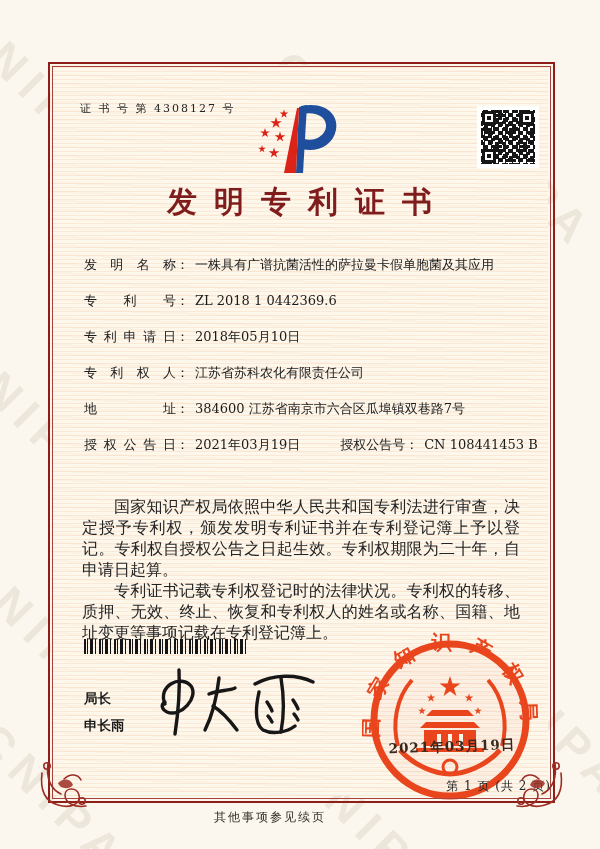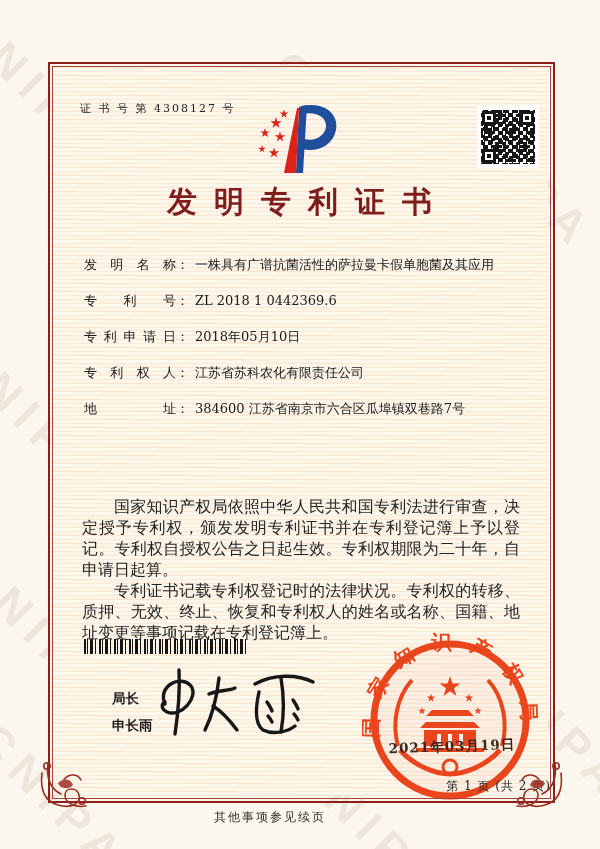--- a/index.html
+++ b/index.html
@@ -64,21 +64,21 @@
   
   .barcode{
     position:absolute;left:84px;top:639px;width:162px;height:15px;
     background:repeating-linear-gradient(90deg,
       #141414 0 2px, rgba(0,0,0,0) 2px 3px,
       #141414 3px 4px, rgba(0,0,0,0) 4px 6px,
       #141414 6px 9px, rgba(0,0,0,0) 9px 11px,
       #141414 11px 12px, rgba(0,0,0,0) 12px 15px);
   }
   .commissioner{position:absolute;left:84px;top:690px;font-family:"Liberation Sans",sans-serif;font-size:13.5px;font-weight:700;color:#1a1a1a;}
-  .commissioner div{margin-bottom:9px;margin-left:28px;}
+  .commissioner div{margin-bottom:9px;}
   .signature{position:absolute;left:147px;top:664px;width:188px;height:84px;}
   .seal{position:absolute;left:362px;top:632px;width:176px;height:176px;}
   .seal-date{
     position:absolute;left:368px;top:738px;width:168px;text-align:center;
     font-size:13.5px;font-weight:700;color:#38281e;transform:rotate(-2deg);letter-spacing:1px;
   }
   
   .page-info{position:absolute;left:48px;top:778px;width:503px;text-align:right;font-size:12px;color:#222;letter-spacing:1px;}
   .continuation{position:absolute;left:16px;top:809px;width:508px;text-align:center;font-size:12px;color:#332e28;letter-spacing:2px;}
 </style>
@@ -138,20 +138,28 @@
       <span class="f-label">专利号</span><span class="f-colon">：</span><span class="f-value">ZL 2018 1 0442369.6</span>
     </div>
     <div class="frow">
       <span class="f-label">专利申请日</span><span class="f-colon">：</span><span class="f-value">2018年05月10日</span>
     </div>
     <div class="frow">
       <span class="f-label">专利权人</span><span class="f-colon">：</span><span class="f-value">江苏省苏科农化有限责任公司</span>
     </div>
     <div class="frow">
       <span class="f-label">地址</span><span class="f-colon">：</span><span class="f-value">384600 江苏省南京市六合区瓜埠镇双巷路7号</span>
+    </div>
+    <div class="frow dual">
+      <span>
+        <span class="f-label">授权公告日</span><span class="f-colon">：</span><span class="f-value">2021年03月19日</span>
+      </span>
+      <span class="pair2">
+        <span>授权公告号</span><span class="f-colon">：</span><span class="f-value">CN 108441453 B</span>
+      </span>
     </div>
   </div>
 
   <div class="paras">
     <p>国家知识产权局依照中华人民共和国专利法进行审查，决定授予专利权，颁发发明专利证书并在专利登记簿上予以登记。专利权自授权公告之日起生效。专利权期限为二十年，自申请日起算。</p>
     <p>专利证书记载专利权登记时的法律状况。专利权的转移、质押、无效、终止、恢复和专利权人的姓名或名称、国籍、地址变更等事项记载在专利登记簿上。</p>
   </div>
 
   <div class="barcode"></div>
 

